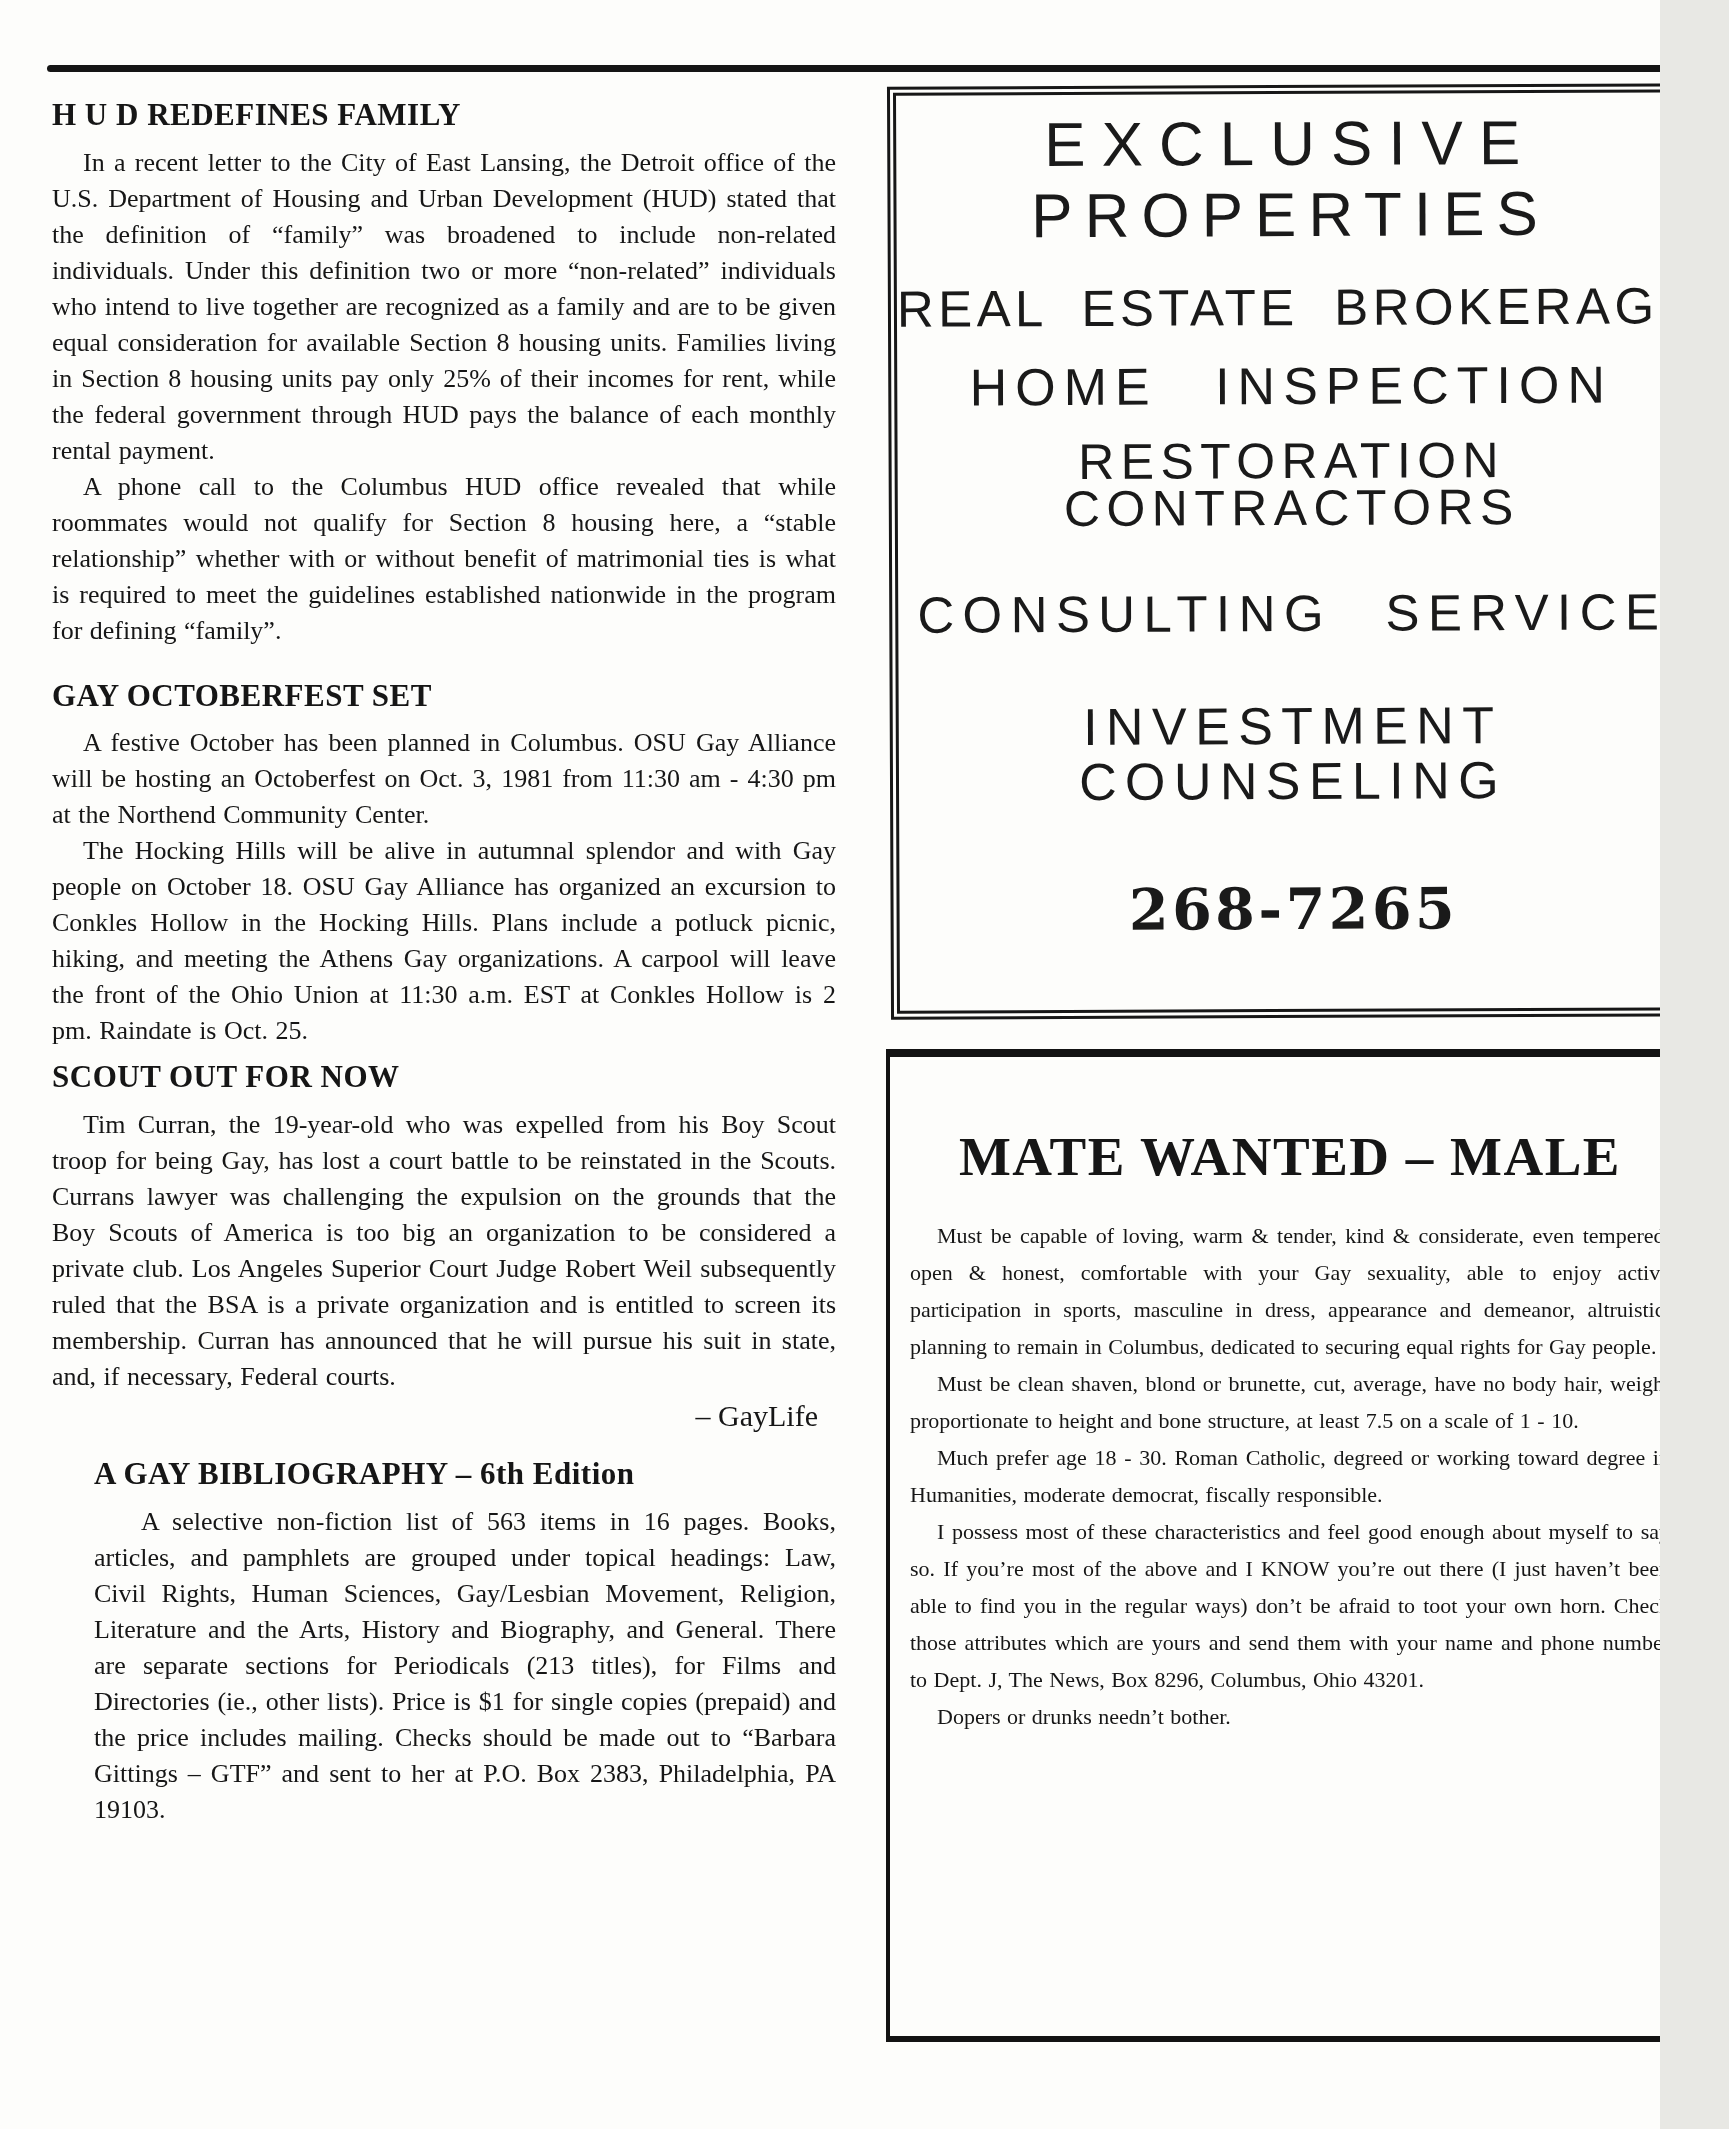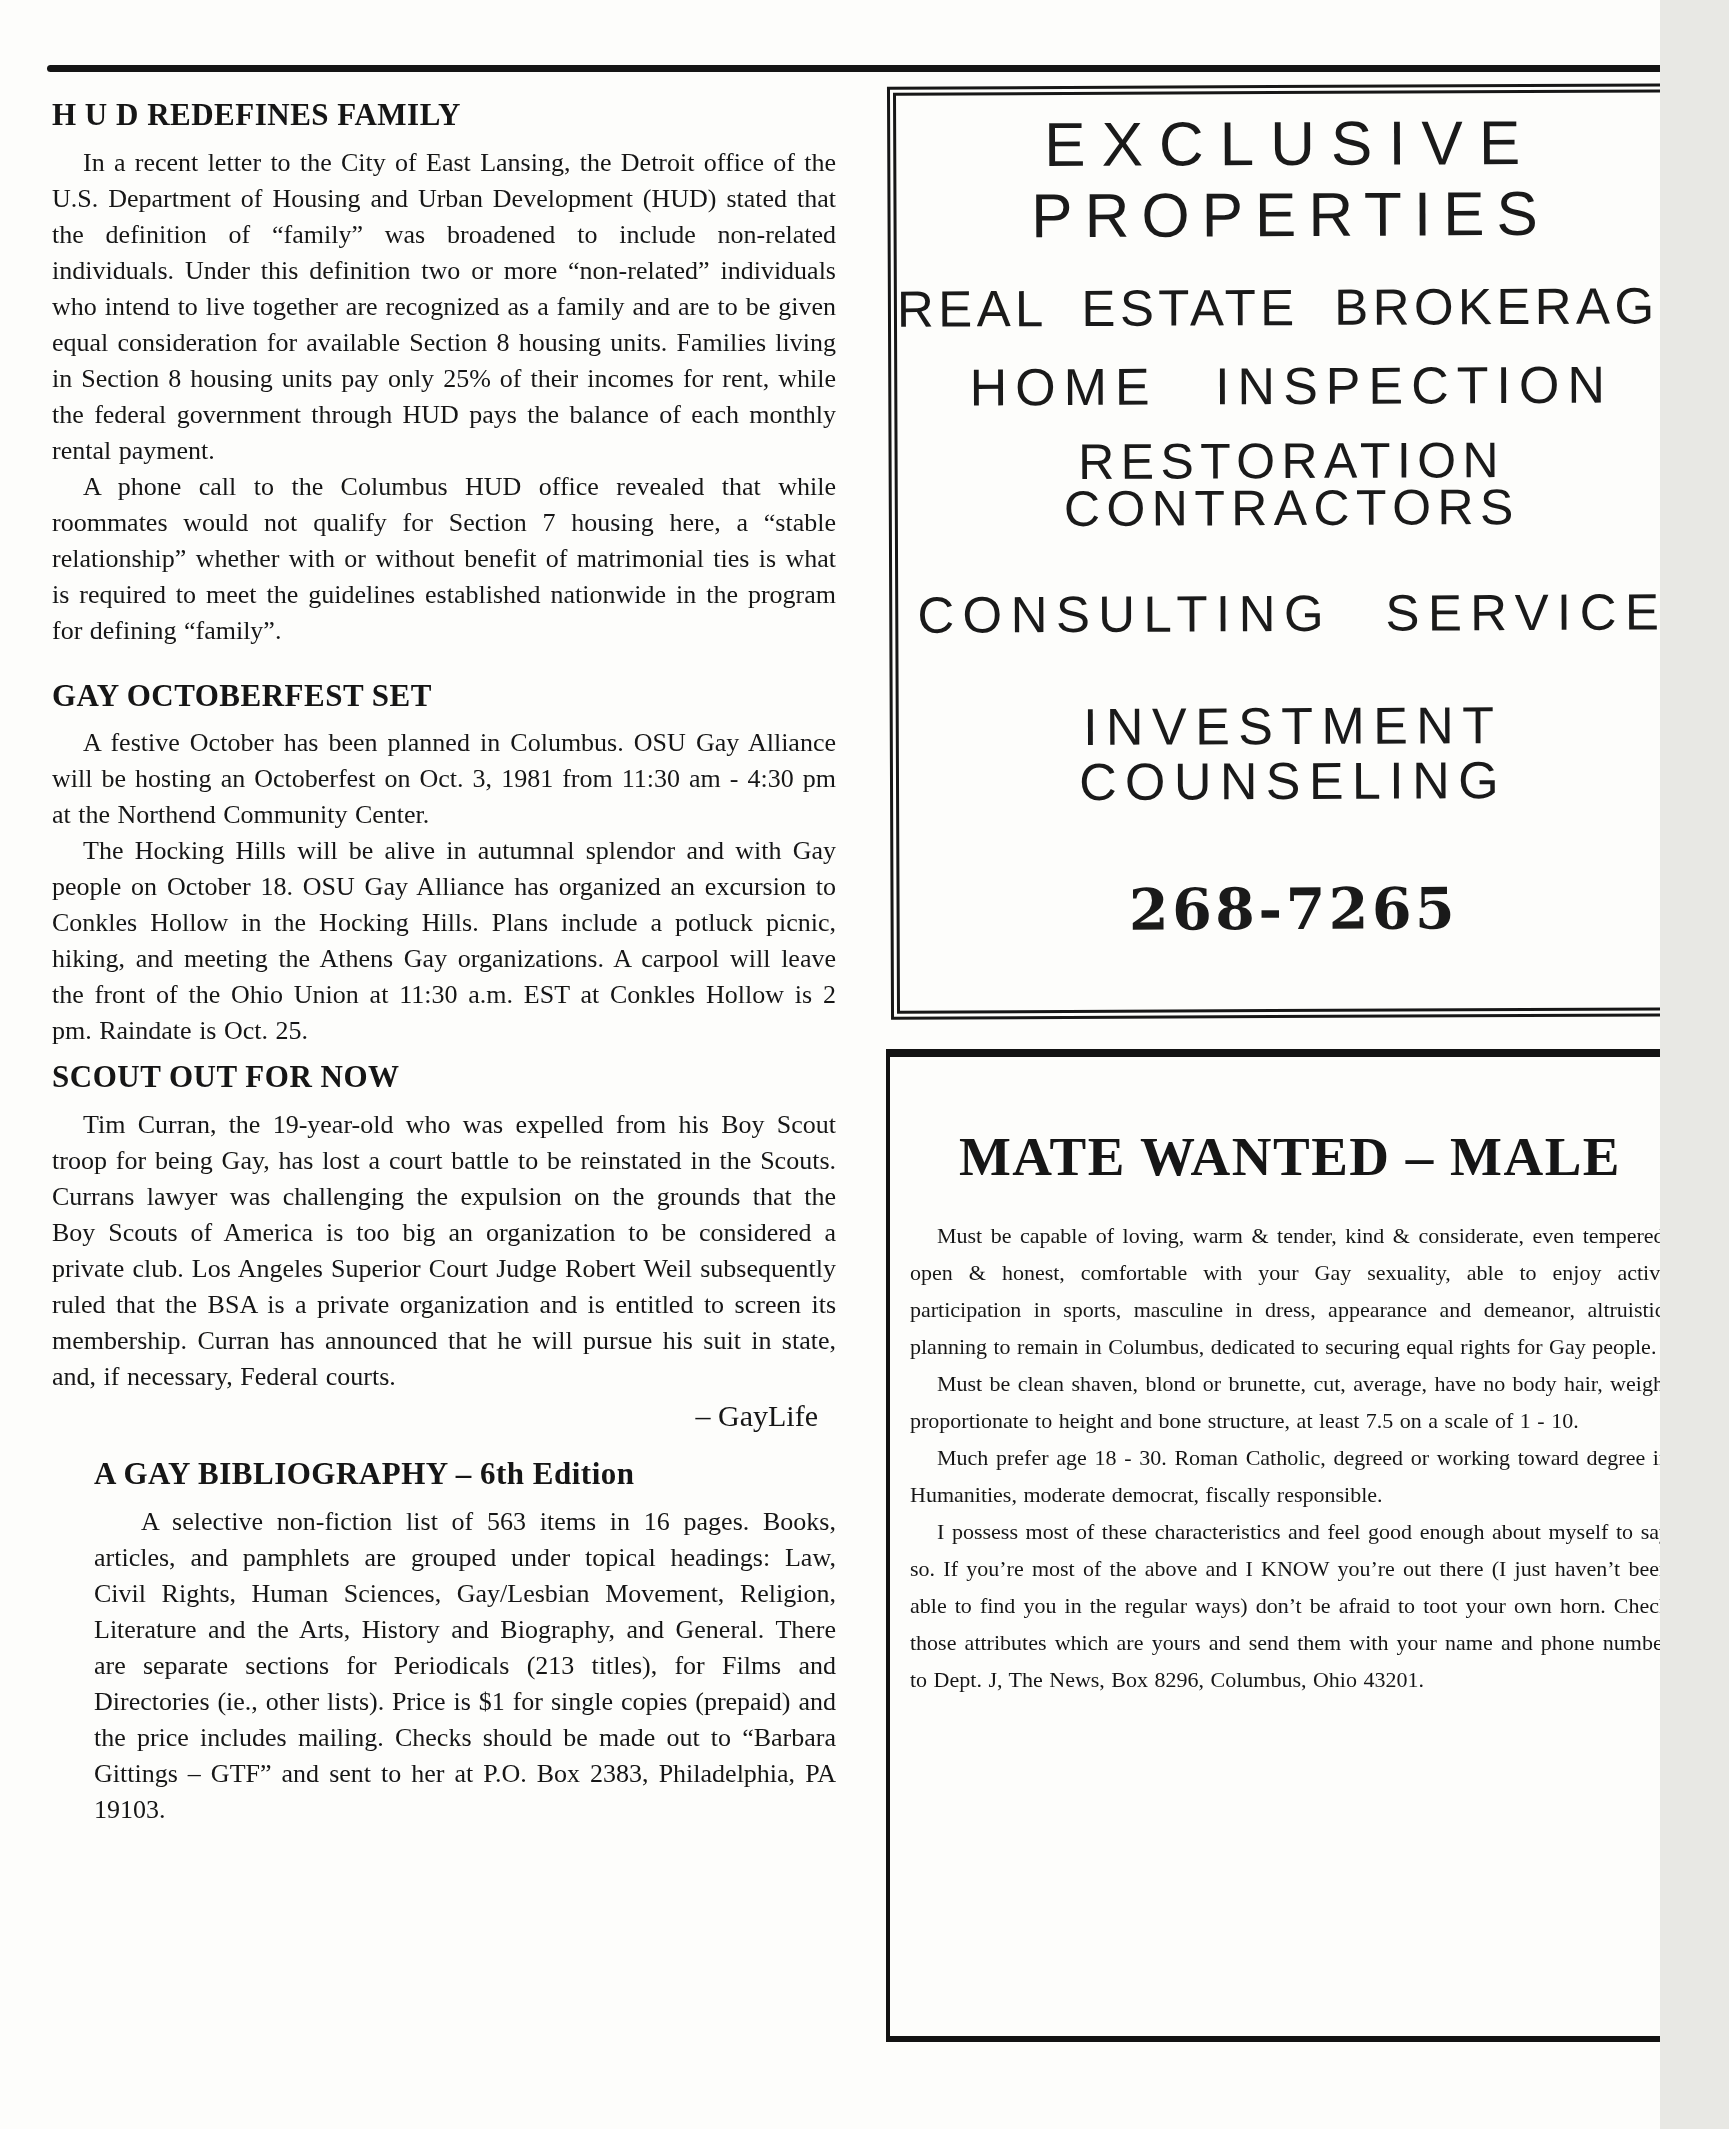--- a/index.html
+++ b/index.html
@@ -95,21 +95,21 @@
 
 <div class="page">
 
   <div class="top-rule"></div>
 
   <div class="left-col">
 
     <section class="article a1">
       <h2>H U D REDEFINES FAMILY</h2>
       <p>In a recent letter to the City of East Lansing, the Detroit office of the U.S. Department of Housing and Urban Development (HUD) stated that the definition of “family” was broadened to include non-related individuals. Under this definition two or more “non-related” individuals who intend to live together are recognized as a family and are to be given equal consideration for available Section 8 housing units. Families living in Section 8 housing units pay only 25% of their incomes for rent, while the federal government through HUD pays the balance of each monthly rental payment.</p>
-      <p>A phone call to the Columbus HUD office revealed that while roommates would not qualify for Section 7 housing here, a “stable relationship” whether with or without benefit of matrimonial ties is what is required to meet the guidelines established nationwide in the program for defining “family”.</p>
+      <p>A phone call to the Columbus HUD office revealed that while roommates would not qualify for Section 8 housing here, a “stable relationship” whether with or without benefit of matrimonial ties is what is required to meet the guidelines established nationwide in the program for defining “family”.</p>
     </section>
 
     <section class="article a2">
       <h2>GAY OCTOBERFEST SET</h2>
       <p>A festive October has been planned in Columbus. OSU Gay Alliance will be hosting an Octoberfest on Oct. 3, 1981 from 11:30 am - 4:30 pm at the Northend Community Center.</p>
       <p>The Hocking Hills will be alive in autumnal splendor and with Gay people on October 18. OSU Gay Alliance has organized an excursion to Conkles Hollow in the Hocking Hills. Plans include a potluck picnic, hiking, and meeting the Athens Gay organizations. A carpool will leave the front of the Ohio Union at 11:30 a.m. EST at Conkles Hollow is 2 pm. Raindate is Oct. 25.</p>
     </section>
 
     <section class="article a3">
       <h2>SCOUT OUT FOR NOW</h2>
@@ -136,16 +136,17 @@
     <div class="ad-line pl9">COUNSELING</div>
     <div class="ad-line pl-phone">268-7265</div>
   </aside>
 
   <aside class="mate-box">
     <h1>MATE WANTED – MALE</h1>
     <p>Must be capable of loving, warm &amp; tender, kind &amp; considerate, even tempered, open &amp; honest, comfortable with your Gay sexuality, able to enjoy active participation in sports, masculine in dress, appearance and demeanor, altruistic, planning to remain in Columbus, dedicated to securing equal rights for Gay people.</p>
     <p>Must be clean shaven, blond or brunette, cut, average, have no body hair, weight proportionate to height and bone structure, at least 7.5 on a scale of 1 - 10.</p>
     <p>Much prefer age 18 - 30. Roman Catholic, degreed or working toward degree in Humanities, moderate democrat, fiscally responsible.</p>
     <p>I possess most of these characteristics and feel good enough about myself to say so. If you’re most of the above and I KNOW you’re out there (I just haven’t been able to find you in the regular ways) don’t be afraid to toot your own horn. Check those attributes which are yours and send them with your name and phone number to Dept. J, The News, Box 8296, Columbus, Ohio 43201.</p>
+    <p>Dopers or drunks needn’t bother.</p>
   </aside>
 
 </div>
 
 
 </body></html>

